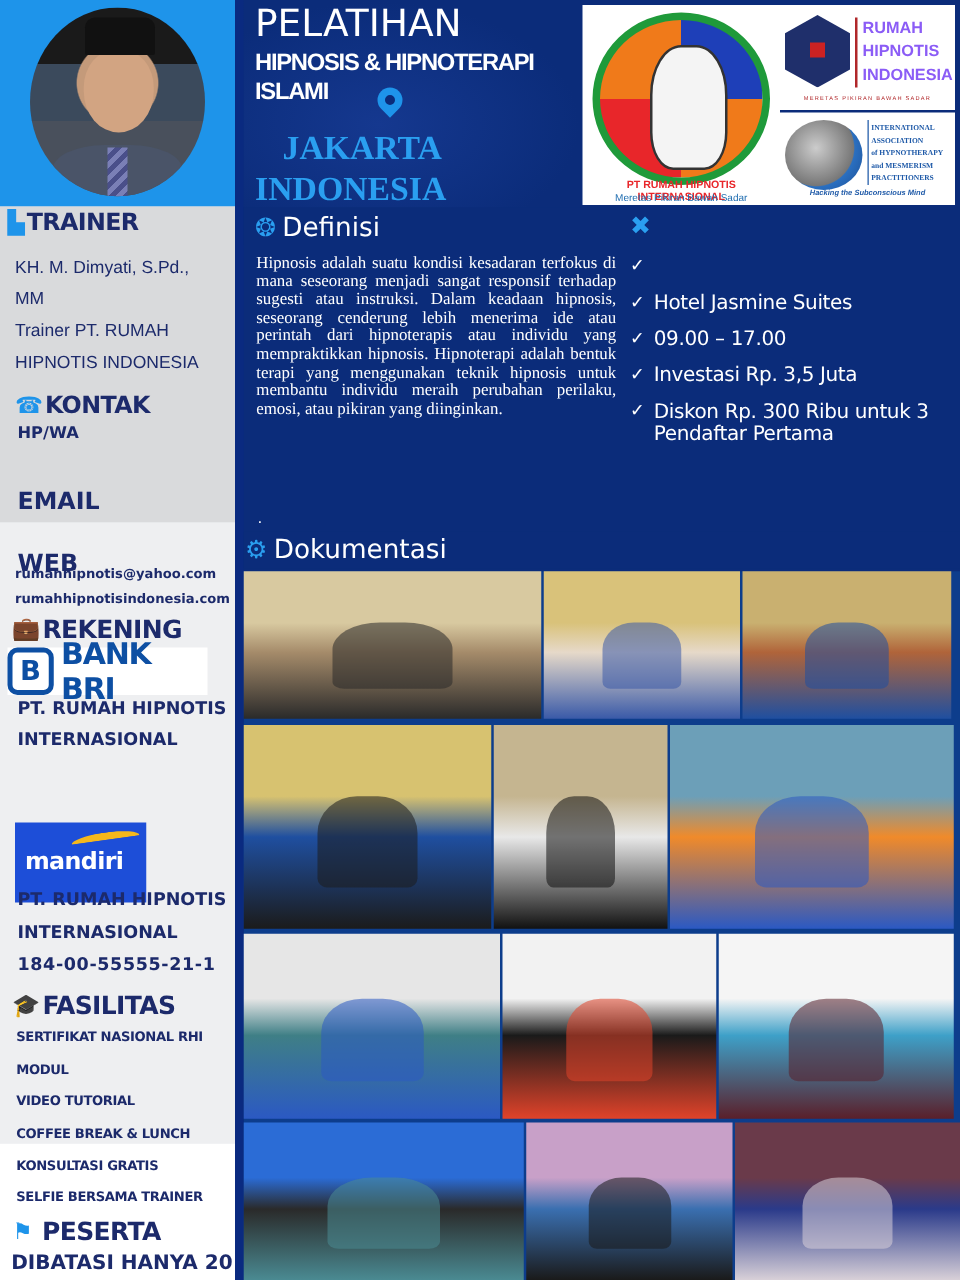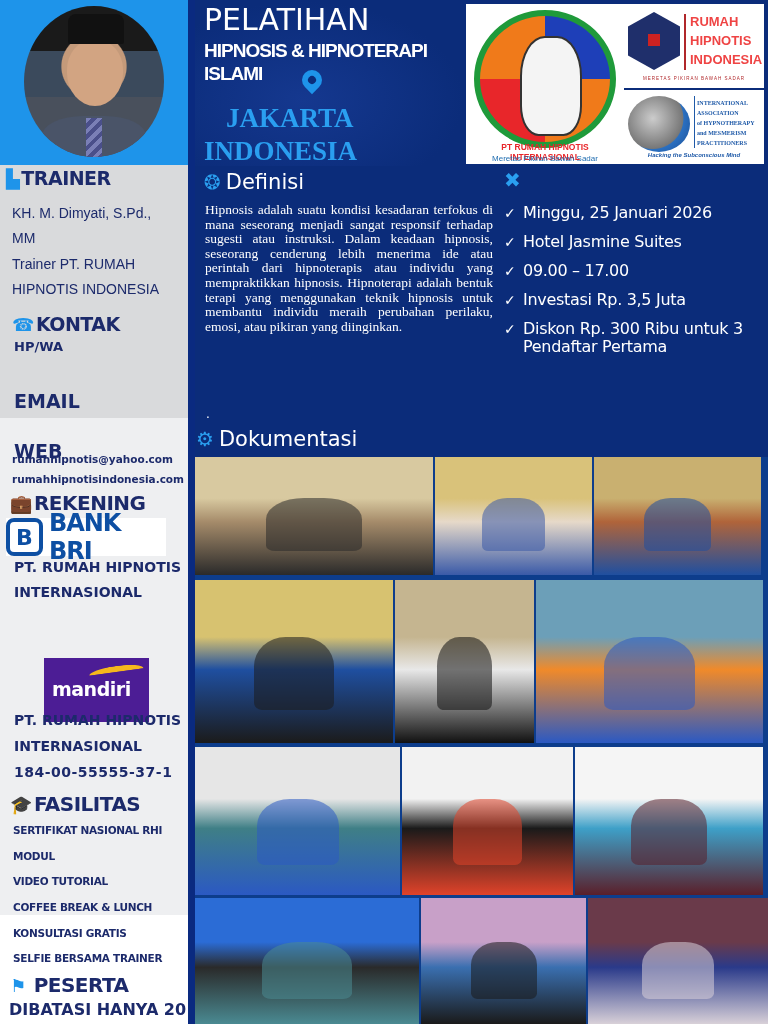--- a/index.html
+++ b/index.html
@@ -26,21 +26,21 @@
   .sb-head .ico { color: #1e94ea; margin-right: 2px; font-size: 18px; }
   .sb-text { position: absolute; left: 12px; font-family: "Liberation Sans", sans-serif; color: #1c2a6b; font-size: 14px; }
   .sb-bold { position: absolute; left: 14px; font-family: "DejaVu Sans", sans-serif; font-weight: bold; color: #1c2a6b; }
   .sb-small { position: absolute; left: 12px; font-family: "DejaVu Sans", sans-serif; color: #1c2a6b; font-size: 10.5px; font-weight: bold; }
   .fac-item { position: absolute; left: 13px; font-family: "DejaVu Sans", sans-serif; color: #1c2a6b; font-size: 10.5px; font-weight: bold; letter-spacing: -0.3px; }
 
   .bri-logo { position: absolute; left: 6px; top: 518px; width: 160px; height: 38px; background: #fff; display: flex; align-items: center; }
   .bri-mark { width: 38px; height: 38px; border: 4px solid #0d4fa3; border-radius: 8px; display: flex; align-items: center; justify-content: center; color: #0d4fa3; font-weight: bold; font-size: 22px; font-family: "DejaVu Sans", sans-serif; }
   .bri-text { margin-left: 6px; font-family: "DejaVu Sans", sans-serif; font-weight: bold; color: #0d4fa3; font-size: 24px; letter-spacing: -1px; }
 
-  .mandiri-logo { position: absolute; left: 12px; top: 658px; width: 105px; height: 64px; background: #4c1d95; margin-left: 32px; }
+  .mandiri-logo { position: absolute; left: 12px; top: 658px; width: 105px; height: 64px; background: #1d4ed8; }
   .mandiri-logo .wave { position: absolute; left: 45px; top: 8px; width: 55px; height: 12px; border-top: 6px solid #f5b81c; border-radius: 50%; transform: rotate(-8deg); }
   .mandiri-logo .txt { position: absolute; left: 8px; top: 20px; color: #fff; font-family: "DejaVu Sans", sans-serif; font-weight: bold; font-size: 19px; letter-spacing: -0.5px; }
 
   
   .main { position: absolute; left: 188px; top: 0; width: 580px; height: 1024px; background: #0b2c7a; }
   .divider-line { position: absolute; left: 188px; top: 0; width: 7px; height: 1024px; background: #0a2a80; }
   .header-bg { position: absolute; left: 195px; top: 0; width: 270px; height: 166px; background: radial-gradient(ellipse at 40% 60%, #15388f 0%, #0b2c7a 70%); }
   .title-big { position: absolute; left: 204px; top: 2px; font-family: "DejaVu Sans", sans-serif; color: #fff; font-size: 30px; font-weight: normal; letter-spacing: 0px; }
   .title-sub { position: absolute; left: 204px; font-family: "Liberation Sans", sans-serif; color: #fff; font-size: 19px; font-weight: bold; letter-spacing: -1px; }
   .pin { position: absolute; left: 302px; top: 70px; width: 20px; height: 20px; background: #1e94ea; border-radius: 50% 50% 50% 0; transform: rotate(-45deg); }
@@ -51,21 +51,21 @@
   .ring { position: absolute; left: 8px; top: 6px; width: 142px; height: 138px; border-radius: 50%; border: 6px solid #1f9a3a;
           background: conic-gradient(#1e3fb8 0 90deg, #f07a1a 90deg 180deg, #e8262a 180deg 270deg, #f07a1a 270deg 360deg); }
   .ring-inner { position: absolute; left: 40px; top: 20px; width: 62px; height: 100px; background: #f4f4f4; border-radius: 40% 40% 30% 30%; border: 2px solid #333; }
   .ganesha-t1 { position: absolute; left: 0; top: 138px; width: 158px; text-align: center; font-family: "Liberation Sans", sans-serif; font-size: 8.5px; font-weight: bold; color: #e8262a; }
   .ganesha-t2 { position: absolute; left: 0; top: 150px; width: 158px; text-align: center; font-family: "Liberation Sans", sans-serif; font-size: 8px; color: #1f6db0; }
 
   .logo-rhi { position: absolute; left: 624px; top: 4px; width: 140px; height: 84px; background: #fff; }
   .rhi-hex { position: absolute; left: 4px; top: 8px; width: 52px; height: 58px; background: #1f2f6b; clip-path: polygon(50% 0, 100% 25%, 100% 75%, 50% 100%, 0 75%, 0 25%); }
   .rhi-hex::after { content: ""; position: absolute; left: 20px; top: 22px; width: 12px; height: 12px; background: #c22; }
   .rhi-bar { position: absolute; left: 60px; top: 10px; width: 2px; height: 56px; background: #b0272a; }
-  .rhi-txt { position: absolute; left: 66px; font-family: "Liberation Sans", sans-serif; font-weight: bold; color: #ef4444; font-size: 13px; line-height: 15px; }
+  .rhi-txt { position: absolute; left: 66px; font-family: "Liberation Sans", sans-serif; font-weight: bold; color: #8b5cf6; font-size: 13px; line-height: 15px; }
   .rhi-tag { position: absolute; left: 4px; top: 72px; width: 132px; text-align: center; font-family: "Liberation Sans", sans-serif; font-size: 4.5px; color: #b0272a; letter-spacing: 1px; }
 
   .logo-iahm { position: absolute; left: 624px; top: 90px; width: 140px; height: 74px; background: #fff; }
   .iahm-ball { position: absolute; left: 4px; top: 6px; width: 62px; height: 56px; border-radius: 50%; background: radial-gradient(circle at 40% 40%, #ccc, #777 60%, #2a6fc0 62%, #1b4b90); }
   .iahm-bar { position: absolute; left: 70px; top: 6px; width: 1px; height: 52px; background: #1f5aa8; }
   .iahm-txt { position: absolute; left: 73px; top: 8px; font-family: "Liberation Serif", serif; font-weight: bold; color: #1f5aa8; font-size: 6px; line-height: 10px; }
   .iahm-tag { position: absolute; left: 0; top: 62px; width: 140px; text-align: center; font-family: "Liberation Sans", sans-serif; font-style: italic; font-weight: bold; color: #1f5aa8; font-size: 6px; }
 
   .section-bar { position: absolute; left: 195px; top: 166px; width: 573px; height: 30px; background: #0b2c7a; }
   .sec-title { position: absolute; font-family: "DejaVu Sans", sans-serif; color: #fff; font-size: 21px; display: flex; align-items: center; }
@@ -131,21 +131,21 @@
   </div>
   <div class="sb-bold" style="top:559px; font-size:14px;">PT. RUMAH HIPNOTIS</div>
   <div class="sb-bold" style="top:584px; font-size:14px;">INTERNASIONAL</div>
 
   <div class="mandiri-logo">
     <div class="wave"></div>
     <div class="txt">mandiri</div>
   </div>
   <div class="sb-bold" style="top:712px; font-size:14px;">PT. RUMAH HIPNOTIS</div>
   <div class="sb-bold" style="top:738px; font-size:14px;">INTERNASIONAL</div>
-  <div class="sb-bold" style="top:764px; font-size:14px; letter-spacing:0.5px;">184-00-55555-37-1</div>
+  <div class="sb-bold" style="top:764px; font-size:14px; letter-spacing:0.5px;">184-00-55555-21-1</div>
 
   <div class="sb-head" style="top:792px; left:10px; font-size:20px;">
     <span class="ico">🎓</span>
     <span>FASILITAS</span>
   </div>
   <div class="fac-item" style="top:824px;">SERTIFIKAT NASIONAL RHI</div>
   <div class="fac-item" style="top:850px;">MODUL</div>
   <div class="fac-item" style="top:875px;">VIDEO TUTORIAL</div>
   <div class="fac-item" style="top:901px;">COFFEE BREAK &amp; LUNCH</div>
   <div class="fac-item" style="top:927px;">KONSULTASI GRATIS</div>
@@ -206,21 +206,20 @@
 </div>
 <div class="def-text">Hipnosis adalah suatu kondisi kesadaran terfokus di mana seseorang menjadi sangat responsif terhadap sugesti atau instruksi. Dalam keadaan hipnosis, seseorang cenderung lebih menerima ide atau perintah dari hipnoterapis atau individu yang mempraktikkan hipnosis. Hipnoterapi adalah bentuk terapi yang menggunakan teknik hipnosis untuk membantu individu meraih perubahan perilaku, emosi, atau pikiran yang diinginkan.</div>
 <div class="def-dot">.</div>
 
 <div class="sec-title" style="left:504px; top:168px; font-size:22px;">
   <span class="ico">✖</span>
 </div>
 <ul class="pel-list">
   <li>
       <span class="chk">✓</span>
-      <span>Minggu, 25 Januari 2026</span>
     </li>
   <li>
       <span class="chk">✓</span>
       <span>Hotel Jasmine Suites</span>
     </li>
   <li>
       <span class="chk">✓</span>
       <span>09.00 – 17.00</span>
     </li>
   <li>

